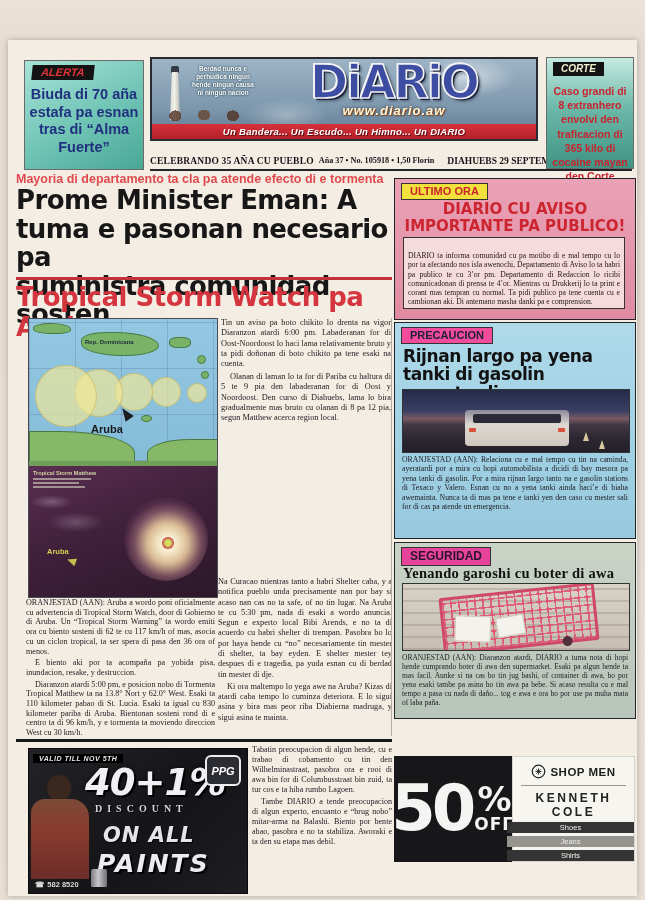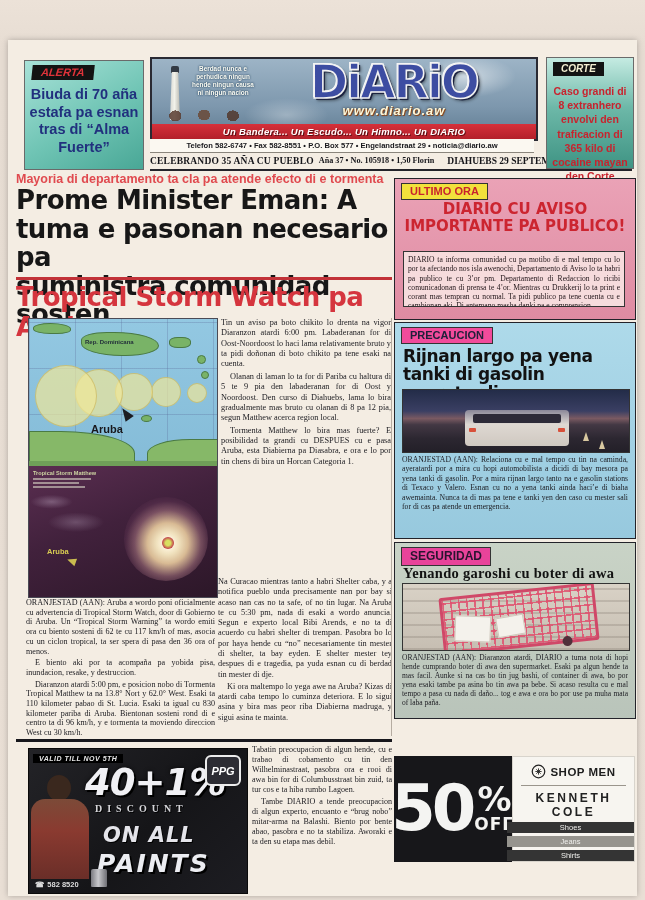--- a/index.html
+++ b/index.html
@@ -77,21 +77,21 @@
   .hurr .eye{position:absolute;left:38px;top:40px;width:12px;height:12px;border-radius:50%;background:radial-gradient(circle,#d8e060 30%,#c0394a 70%);}
   .sat-aruba{position:absolute;left:18px;top:86px;font-size:7.5px;font-weight:bold;color:#d9cc52;}
   .sat-arrow{position:absolute;left:38px;top:96px;width:0;height:0;border-top:4px solid transparent;border-bottom:4px solid transparent;border-right:9px solid #d9cc52;transform:rotate(20deg);opacity:.9;}
 
   
   .newsbox{border:1.5px solid #23232a;}
   .tag2{position:absolute;left:6px;top:4px;font-weight:bold;font-size:11px;padding:1px 8px 2px;border:1px solid #333;}
   .ultimo{left:394px;top:178px;width:240px;height:140px;background:linear-gradient(180deg,#eaa2b6,#df8ba2);}
   .ultimo .tag2{background:#f2e13c;color:#c8232e;}
   .ultimo .head{position:absolute;left:6px;top:22px;width:228px;text-align:center;color:#cc2530;font-family:"DejaVu Sans",sans-serif;font-weight:900;font-size:15px;line-height:1.1;}
-  .ultimo .panel{position:absolute;left:8px;top:72px;width:222px;height:56px;background:#f6dbdc;border:1px solid #333;padding:3px 4px;font-family:"Liberation Serif",serif;font-size:7.6px;line-height:1.22;text-align:justify;color:#201418;overflow:hidden;box-sizing:border-box;}
+  .ultimo .panel{position:absolute;left:8px;top:58px;width:222px;height:72px;background:#f6dbdc;border:1px solid #333;padding:13px 4px;font-family:"Liberation Serif",serif;font-size:7.6px;line-height:1.22;text-align:justify;color:#201418;overflow:hidden;box-sizing:border-box;}
   .precau{left:394px;top:322px;width:240px;height:215px;background:linear-gradient(180deg,#aedaea,#97c9de);}
   .precau .tag2{background:#f14b9b;color:#20203a;}
   .precau .head{position:absolute;left:8px;top:24px;width:226px;color:#121212;font-family:"DejaVu Sans",sans-serif;font-weight:900;font-size:17px;line-height:1.08;letter-spacing:-.4px;}
   .photo{position:absolute;border:1px solid #333;overflow:hidden;}
   .traffic{left:7px;top:66px;width:226px;height:62px;background:linear-gradient(180deg,#232c48 0%,#3a3f63 34%,#7a5a62 46%,#433844 56%,#2c2731 78%,#232028 100%);}
   .truck{position:absolute;left:62px;top:20px;width:104px;height:36px;background:linear-gradient(180deg,#8a8798 0%,#ded8d2 40%,#cfc8c0 100%);border-radius:4px;}
   .truck .win{position:absolute;left:8px;top:4px;width:88px;height:9px;background:#2d2a38;border-radius:2px;}
   .truck .tl1,.truck .tl2{position:absolute;top:18px;width:7px;height:4px;background:#d8503a;border-radius:1px;}
   .truck .tl1{left:4px;} .truck .tl2{right:4px;}
   .cone{position:absolute;width:6px;height:9px;background:#d8c8a0;clip-path:polygon(50% 0,100% 100%,0 100%);}
@@ -153,21 +153,20 @@
     <div class="lh-tower">
         <div class="cap"></div>
         <div class="body"></div>
       </div>
     <div class="motto">Berdad nunca e perhudica ningun hende ningun causa ni ningun nacion</div>
     <div class="figures"></div>
     <div class="logo">DiARiO</div>
     <div class="site">www.diario.aw</div>
     <div class="strip">Un Bandera...  Un Escudo...  Un Himno...  Un DIARIO</div>
   </div>
-  <div class="abs contact">Telefon 582-6747  •  Fax 582-8551  •  P.O. Box 577  •  Engelandstraat 29  •  noticia@diario.aw</div>
   <div class="abs edition">
     <span class="a">CELEBRANDO 35 AÑA CU PUEBLO</span>
     <span class="b">Aña 37 • No. 105918 • 1,50 Florin</span>
     <span class="c">DIAHUEBS 29 SEPTEMBER 2016</span>
   </div>
   <div class="abs hrule"></div>
 
   <div class="abs corte">
     <span class="tag">CORTE</span>
     <div class="txt">Caso grandi di 8 extranhero envolvi den traficacion di 365 kilo di cocaine mayan den Corte</div>
@@ -213,21 +212,20 @@
           <div class="eye"></div>
         </div>
       <div class="sat-aruba">Aruba</div>
       <div class="sat-arrow"></div>
     </div>
   </div>
 
   <div class="abs serif colmid">
     <p>Tin un aviso pa boto chikito lo drenta na vigor Diaranzon atardi 6:00 pm. Labaderanan for di Oost-Noordoost lo haci lama relativamente bruto y ta pidi doñonan di boto chikito pa tene esaki na cuenta.</p>
     <p>Olanan di laman lo ta for di Pariba cu haltura di 5 te 9 pia den labaderanan for di Oost y Noordoost. Den curso di Diahuebs, lama lo bira gradualmente mas bruto cu olanan di 8 pa 12 pia, segun Matthew acerca region local.</p>
-    <p>Tormenta Matthew lo bira mas fuerte? E posibilidad ta grandi cu DESPUES cu e pasa Aruba, esta Diabierna pa Diasabra, e ora e lo por tin chens di bira un Horcan Categoria 1.</p>
   </div>
   <div class="abs serif colmid2">
     <p>Na Curacao mientras tanto a habri Shelter caba, y a notifica pueblo unda precisamente nan por bay si acaso nan cas no ta safe, of no tin lugar. Na Aruba te cu 5:30 pm, nada di esaki a wordo anuncia. Segun e experto local Bibi Arends, e no ta di acuerdo cu habri shelter di trempan. Pasobra bo lo por haya hende cu “no” necesariamente tin mester di shelter, ta bay eyden. E shelter mester tey despues di e tragedia, pa yuda esnan cu di berdad tin mester di dje.</p>
     <p>Ki ora maltempo lo yega awe na Aruba? Kizas di atardi caba tempo lo cuminza deteriora. E lo sigui asina y bira mas peor riba Diabierna madruga, y sigui asina te mainta.</p>
   </div>
   <div class="abs serif colleft">
     <p>ORANJESTAD (AAN): Aruba a wordo poni oficialmente cu advertencia di Tropical Storm Watch, door di Gobierno di Aruba. Un “Tropical Storm Warning” ta wordo emiti ora cu biento sosteni di 62 te cu 117 km/h of mas, asocia cu un ciclon tropical, ta ser spera di pasa den 36 ora of menos.</p>
     <p>E biento aki por ta acompaña pa yobida pisa, inundacion, resake, y destruccion.</p>
     <p>Diaranzon atardi 5:00 pm, e posicion nobo di Tormenta Tropical Matthew ta na 13.8° Nort y 62.0° West. Esaki ta 110 kilometer pabao di St. Lucia. Esaki ta igual cu 830 kilometer pariba di Aruba. Bientonan sosteni rond di e centro ta di 96 km/h, y e tormenta ta moviendo direccion West cu 30 km/h.</p>
   </div>

